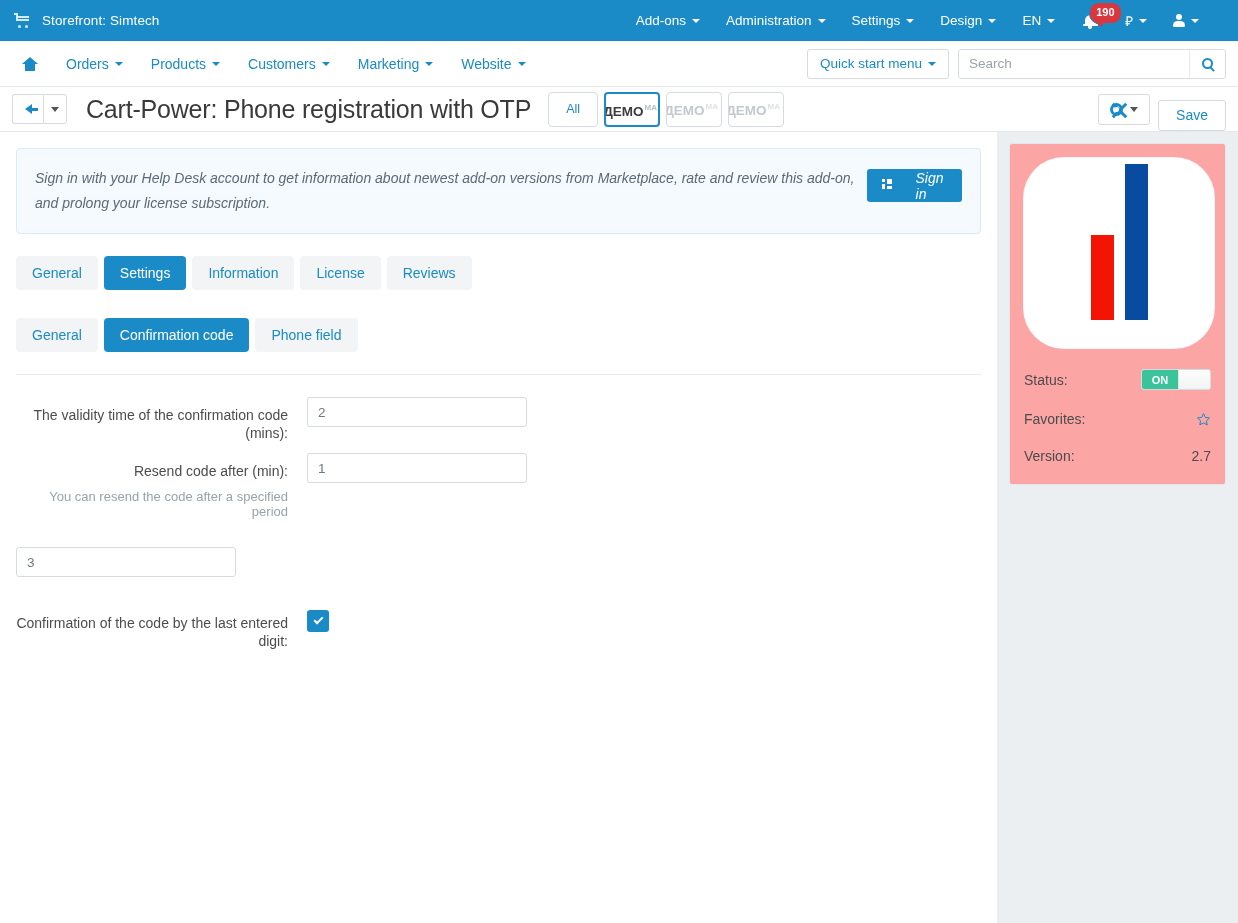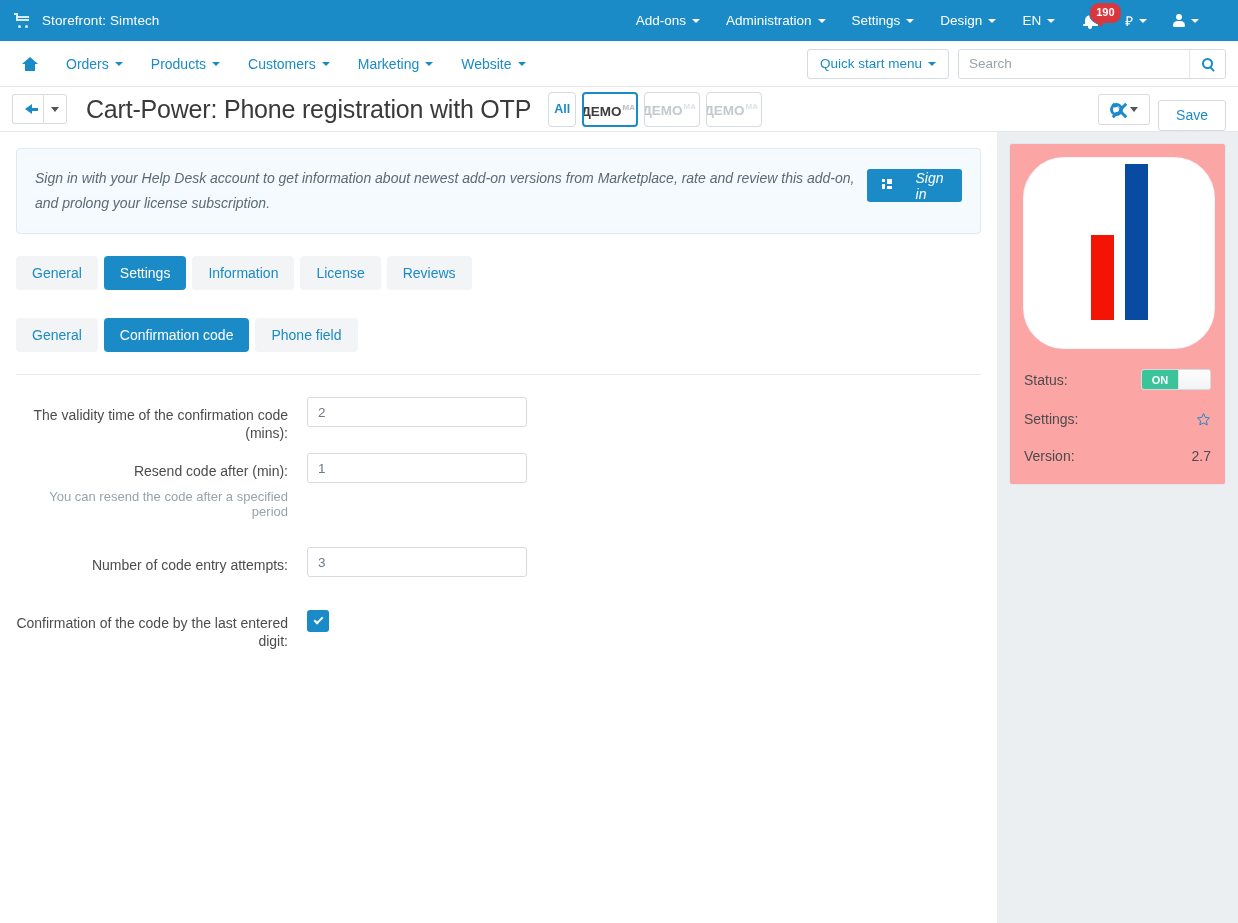--- a/index.html
+++ b/index.html
@@ -113,21 +113,21 @@
   .page-title {
     font-size:25px; color:#3a3a3a; font-weight:normal; margin-left:19px;
     white-space:nowrap; letter-spacing:-.2px;
   }
   .demo-tabs { display:flex; margin-left:17px; align-items:center; }
   .tabbtn {
     height:35px; border:1px solid #d5dbe0; border-radius:4px; background:#fff;
     display:flex;align-items:center;justify-content:center; cursor:pointer;
     margin-right:6px; overflow:hidden; position:relative;
   }
-  .tabbtn.all { width:28px; color:#1a8bc7; font-size:12.5px; font-weight:bold; }
+  .tabbtn.all { width:50px; color:#1a8bc7; font-size:12.5px; font-weight:normal; }
   .tabbtn.demo { width:56px; padding:0; }
   .tabbtn.demo.active { border:2px solid #1a8bc7; }
   .demo-lbl { font-size:13.5px; font-weight:bold; color:#3c3c3c; white-space:nowrap;
     position:absolute; left:-3px; top:9px; }
   .demo-lbl .sup { font-size:8px; font-weight:bold; color:#b9c0c6; vertical-align:super; margin-left:1px;}
   .tabbtn.demo.dim .demo-lbl { color:#c3c9ce; }
   .tabbtn.demo.dim .demo-lbl .sup { color:#dfe3e6; }
   .title-right { margin-left:auto; display:flex; align-items:center; }
   .gear-btn {
     height:31px; padding:0 11px; border:1px solid #d5dbe0; border-radius:3px; background:#fff;
@@ -421,21 +421,20 @@
 
         <div class="formrow" style="margin-bottom:0;">
           <div class="flabel">Resend code after (min):</div>
           <div class="fctrl">
             <input class="f-input" type="text" value="1" style="">
           </div>
         </div>
         <div class="fhint">You can resend the code after a specified period</div>
 
         <div class="formrow" style="margin-top:28px;margin-bottom:28px;">
-          <div class="flabel">Number of code entry attempts:</div>
           <div class="fctrl">
             <input class="f-input" type="text" value="3" style="">
           </div>
         </div>
 
         <div class="formrow" style="margin-top:28px;">
           <div class="flabel">Confirmation of the code by the last entered digit:</div>
           <div class="fctrl">
             <div class="chk">
               <span class="tick"></span>
@@ -457,21 +456,21 @@
           <span class="k">Status:</span>
           <span class="v">
             <span class="toggle">
               <span class="on">ON</span>
               <span class="knob"></span>
             </span>
           </span>
         </div>
 
         <div class="srow">
-          <span class="k">Settings:</span>
+          <span class="k">Favorites:</span>
           <span class="v">
             <svg class="star" viewBox="0 0 24 24">
               <path d="M12 2.6l2.9 6 6.6.9-4.8 4.6 1.2 6.5-5.9-3.1-5.9 3.1 1.2-6.5L2.5 9.5l6.6-.9z" fill="none" stroke="#1a8bc7" stroke-width="1.6" stroke-linejoin="round"></path>
             </svg>
           </span>
         </div>
 
         <div class="srow">
           <span class="k">Version:</span>
           <span class="v">2.7</span>

